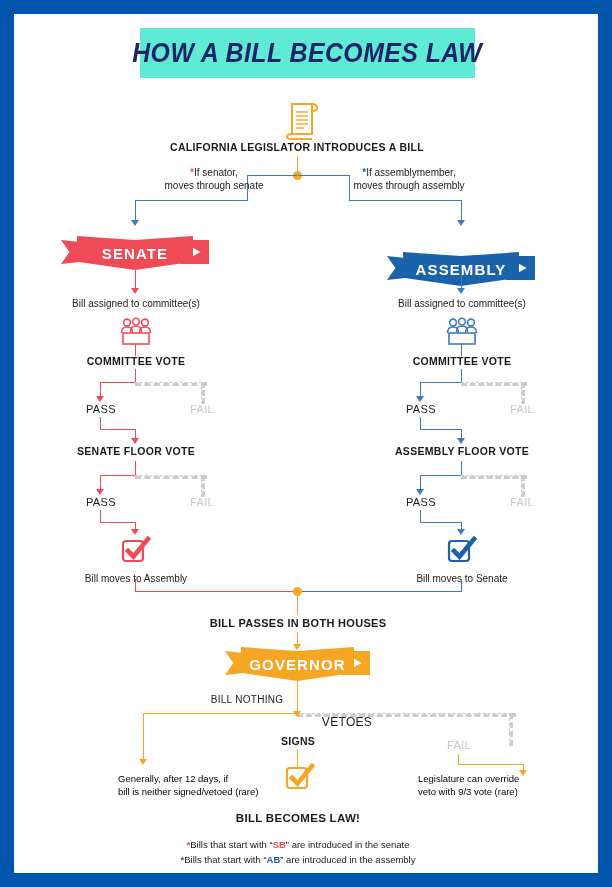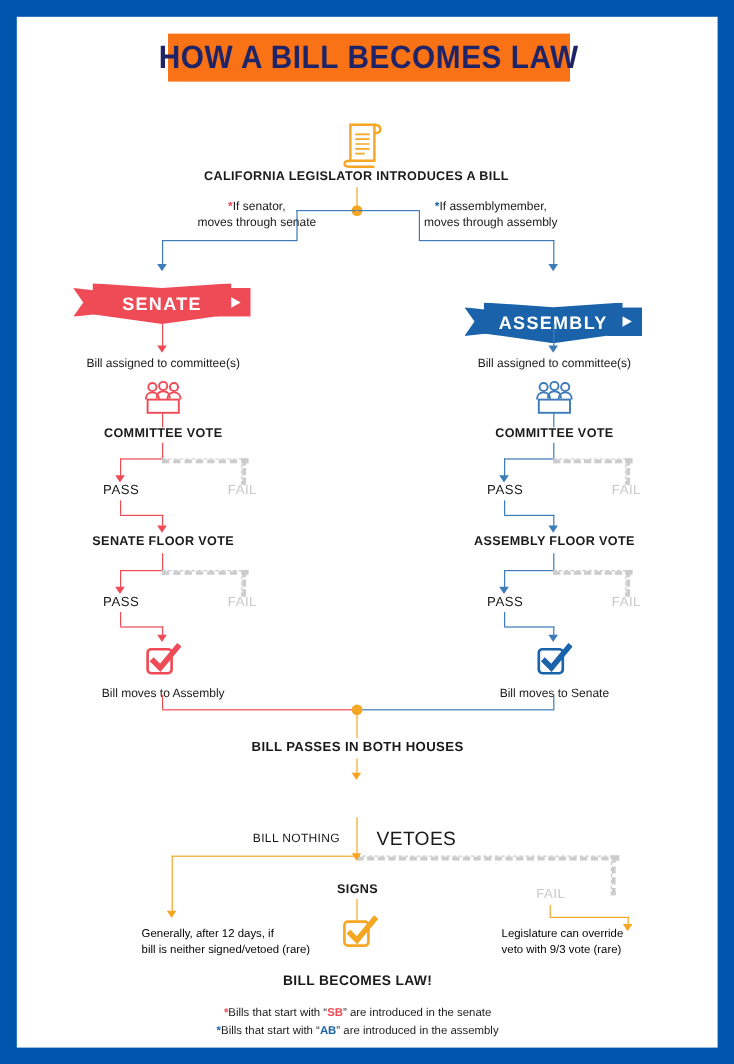--- a/index.html
+++ b/index.html
@@ -17,23 +17,23 @@
   }
   #stage{
     position:absolute;
     left:0;top:0;
     width:584px;height:859px;
   }
   .abs{position:absolute;}
 
   
   #title-band{
-    left:126px;top:14px;width:335px;height:40px;
-    background:#f97316;
-    display:flex;align-items:center;justify-content:center;
+    left:126px;top:14px;width:335px;height:50px;
+    background:#5eead4;
+    display:flex;align-items:center;justify-content:center;font-style:italic;
   }
   #title-text{
     font-family:"Liberation Sans Narrow","Liberation Sans",sans-serif;
     font-weight:bold;
     font-size:27px;
     letter-spacing:0.5px;
     color:#1f2468;
     transform:scaleX(0.92);
     white-space:nowrap;
   }
@@ -292,24 +292,31 @@
     <div class="abs hline red" style="left:121px;top:577px;width:162px;"></div>
     <div class="abs hline blue" style="left:283px;top:577px;width:165px;"></div>
     <div class="abs dot" style="left:279px;top:573px;"></div>
 
     <div class="abs vline org" style="left:283px;top:581px;height:20px;"></div>
     <div class="abs lbl cap center" style="left:284px;top:603px;font-size:11px;">BILL PASSES IN BOTH HOUSES</div>
 
     <div class="abs vline org" style="left:283px;top:618px;height:14px;"></div>
     <div class="abs arrow org" style="left:279px;top:630px;"></div>
 
+    <div class="ribbon r-governor" style="left:211px;top:633px;">
+      <div class="tail l"></div>
+      <div class="tail r"></div>
+      <div class="body">
+          <span>GOVERNOR</span>
+        </div>
+    </div>
 
     <div class="abs vline org" style="left:283px;top:667px;height:32px;"></div>
     <div class="abs lbl center" style="left:233px;top:679px;font-size:10px;letter-spacing:0.3px;">BILL NOTHING</div>
-    <div class="abs lbl center" style="left:333px;top:679px;font-size:16px;letter-spacing:0.3px;">VETOES</div>
+    <div class="abs lbl center" style="left:333px;top:702px;font-size:12px;letter-spacing:0.3px;">VETOES</div>
 
     <div class="abs hline org" style="left:129px;top:699px;width:155px;"></div>
     <div class="abs hline dash" style="left:283px;top:699px;width:213px;"></div>
     <div class="abs vline org" style="left:129px;top:699px;height:48px;"></div>
     <div class="abs vline dash" style="left:495px;top:699px;height:27px;"></div>
     <div class="abs arrow org" style="left:125px;top:745px;"></div>
 
     <div class="abs arrow org" style="left:279px;top:697px;"></div>
     <div class="abs lbl cap center" style="left:284px;top:721px;font-size:10.5px;">SIGNS</div>
     <div class="abs vline org" style="left:283px;top:735px;height:18px;"></div>

